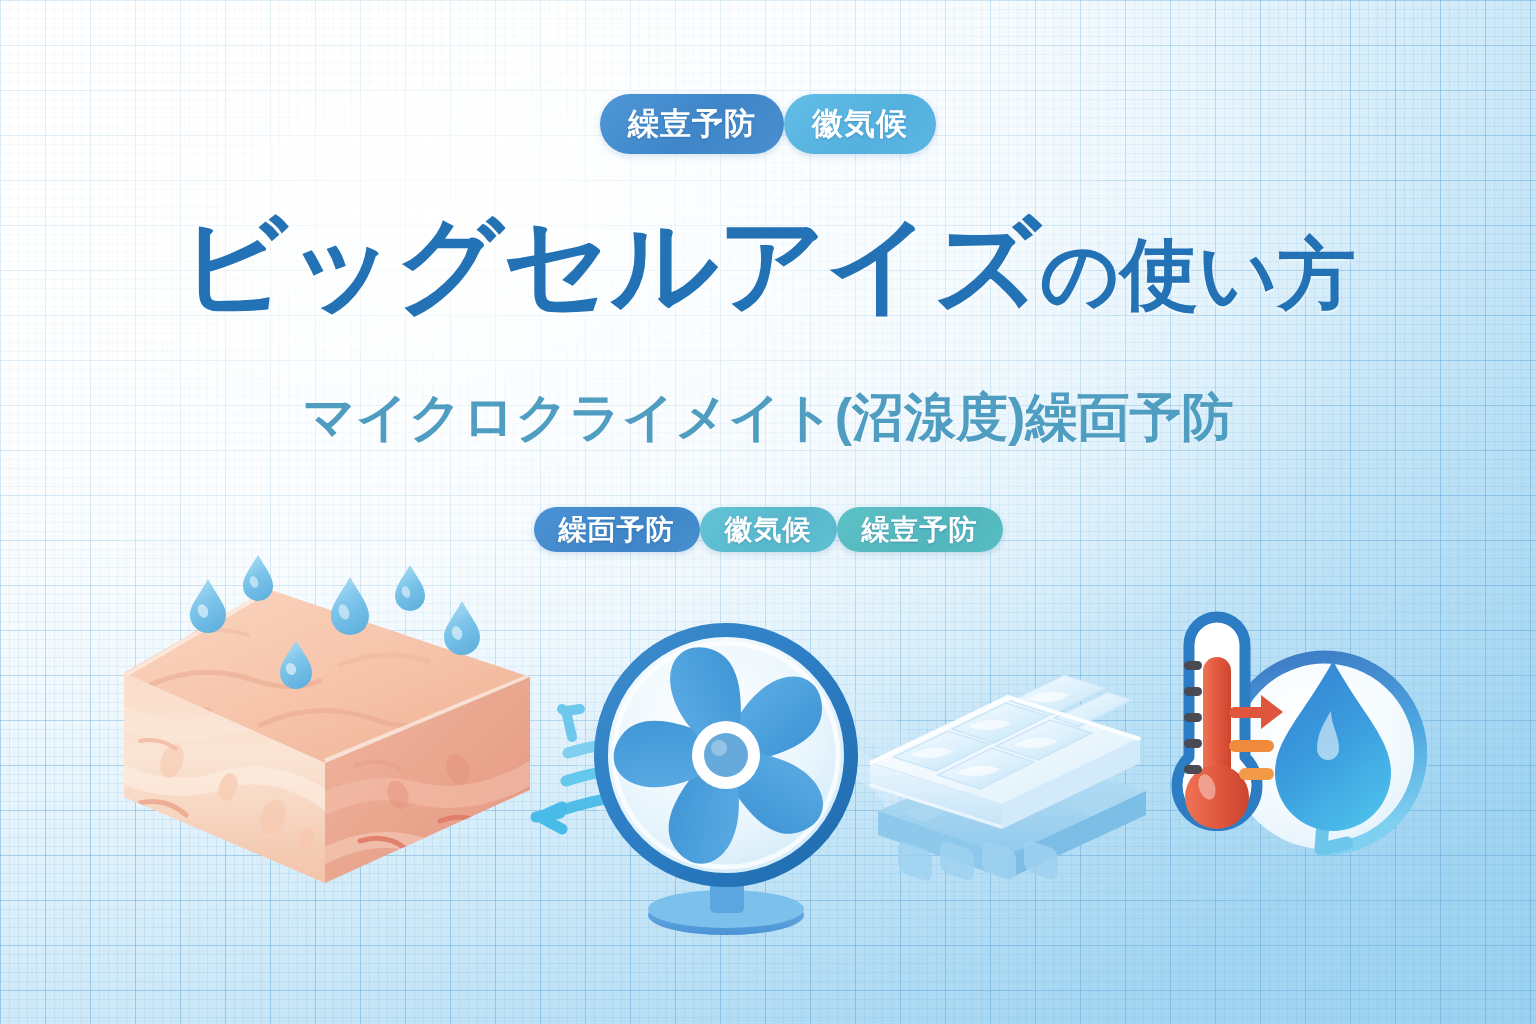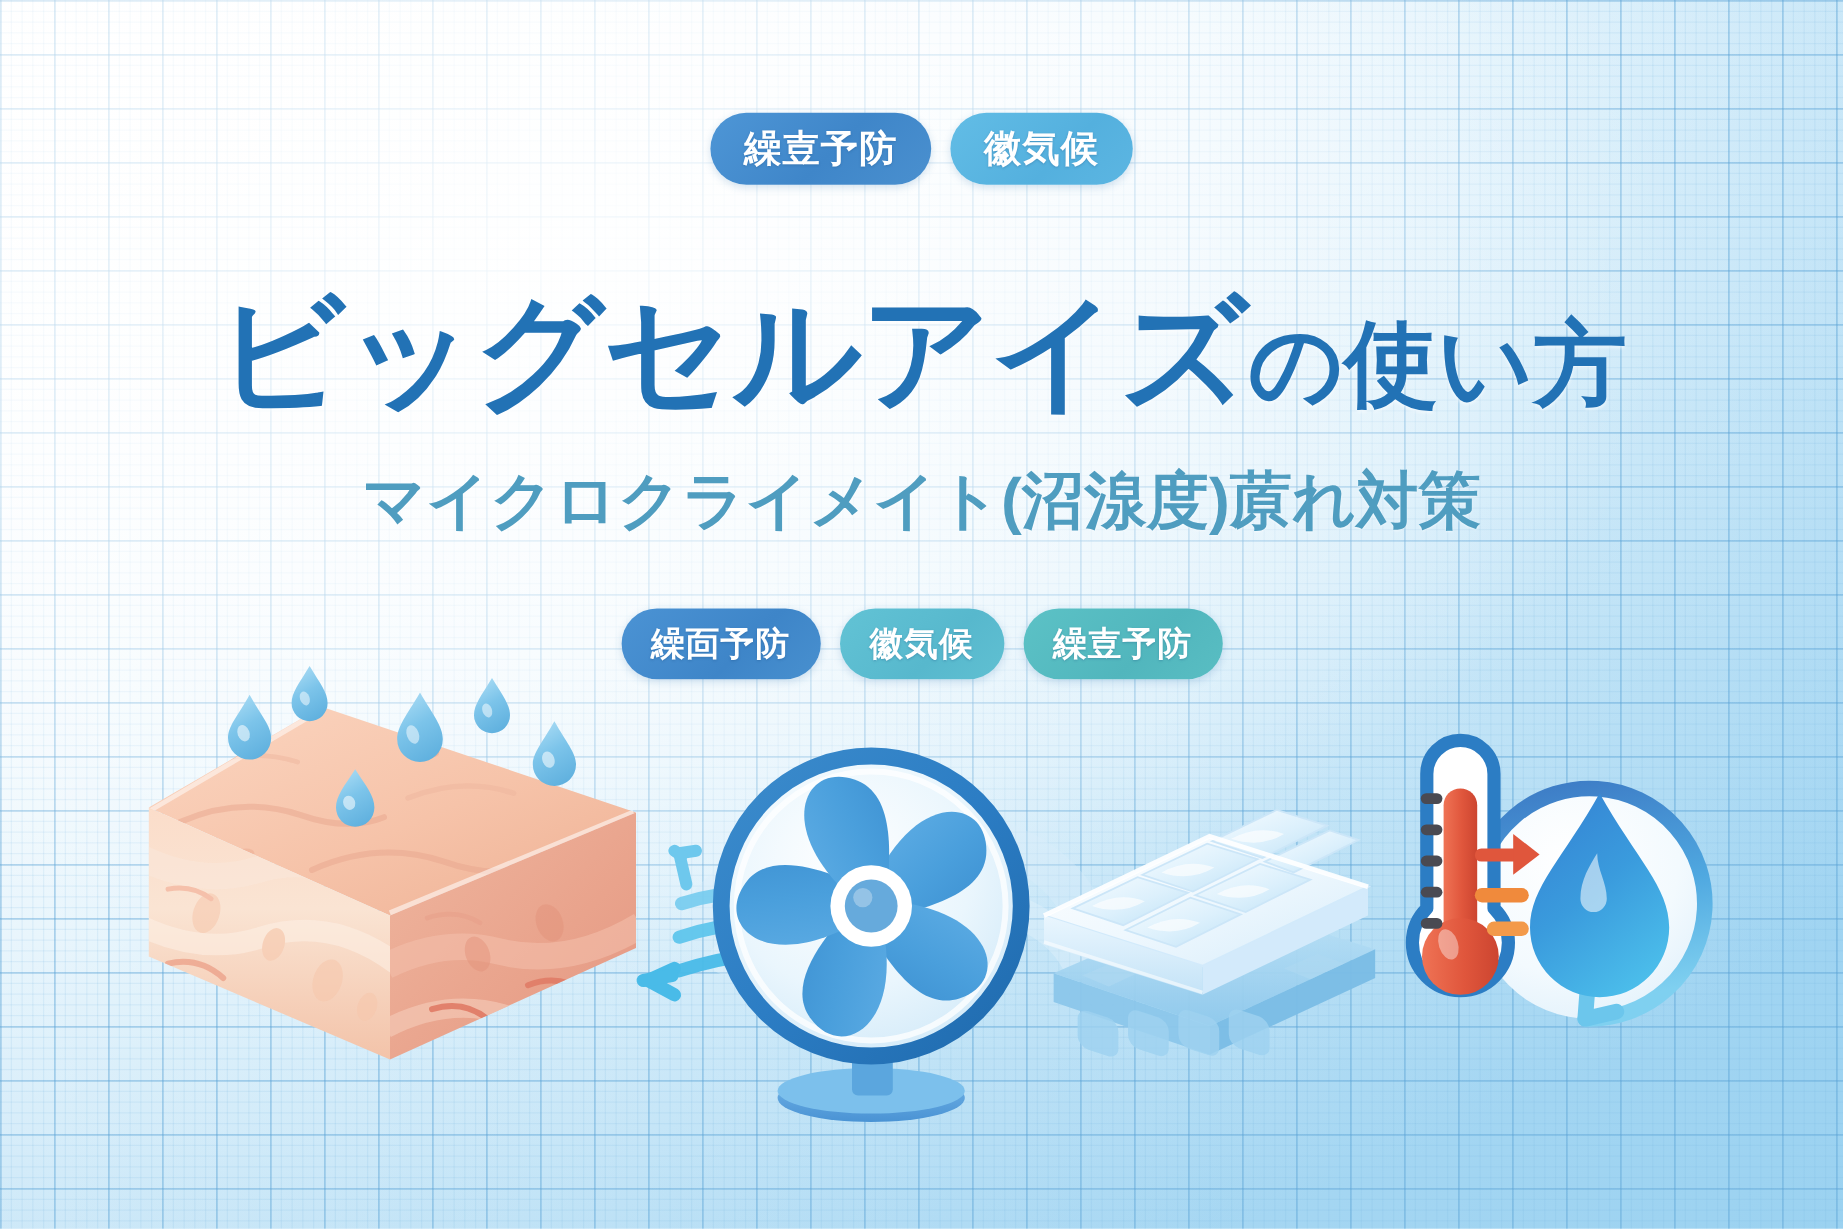--- a/index.html
+++ b/index.html
@@ -42,55 +42,54 @@
   .bg-vignette {
     position:absolute; inset:0;
     background:radial-gradient(85% 80% at 30% 22%, rgba(255,255,255,0.92) 0%, rgba(255,255,255,0.55) 40%, rgba(255,255,255,0.0) 72%);
   }
 
   
   .pill-row {
     position:absolute;
     left:0; width:1536px;
     display:flex; justify-content:center; align-items:center;
-    gap:16px;
     z-index:6;
   }
   #pill-row-top { top:94px; }
   #pill-row-bottom { top:507px; }
 
   .pill {
     display:flex; align-items:center; justify-content:center;
     height:60px;
     padding:0 28px;
     border-radius:32px;
     color:#ffffff;
     font-size:31px;
     font-weight:700;
     letter-spacing:1px;
     white-space:nowrap;
     text-shadow:0 1px 2px rgba(20,70,120,0.28);
     box-shadow:0 2px 7px rgba(40,110,170,0.20);
   }
   #pill-row-bottom .pill {
-    height:59px;
+    height:45px;
     padding:0 25px;
     font-size:28px;
     border-radius:30px;
   }
   .pill-a { background:linear-gradient(135deg,#4e96d6 0%,#3f86c9 55%,#4a90cf 100%); }
   .pill-b { background:linear-gradient(135deg,#62bde6 0%,#54b0de 60%,#5cb6e2 100%);font-family:Liberation Mono, monospace; }
   .pill-c { background:linear-gradient(135deg,#58c0c6 0%,#4fb3bd 60%,#57bcc4 100%); }
   #pill-row-bottom .pill-a { background:linear-gradient(135deg,#4b93d4 0%,#3e85c8 60%,#4890cf 100%); }
   #pill-row-bottom .pill-b { background:linear-gradient(135deg,#62c3d5 0%,#57b8cd 60%,#60c0d2 100%); }
   #pill-row-bottom .pill-c { background:linear-gradient(135deg,#5cc2c6 0%,#51b6bd 60%,#59bec3 100%); }
 
   #main-title {
     position:absolute;
-    top:238px; left:0; width:1536px;
+    top:208px; left:0; width:1536px;
     text-align:center;
     font-size:106px;
     font-weight:900;
     color:#2272b5;
     letter-spacing:-1px;
     line-height:1.06;
     white-space:nowrap;
     text-shadow:0 2px 3px rgba(255,255,255,0.65);
     z-index:6;
   }
@@ -132,21 +131,21 @@
 
   <div class="pill-row" id="pill-row-top">
     <div class="pill pill-a">繰壴予防</div>
     <div class="pill pill-b">徽気候</div>
   </div>
 
   <div id="main-title">
     <span class="title-main">ビッグセルアイズ</span><span class="title-suffix">の使い方</span>
   </div>
 
-  <div id="subtitle">マイクロクライメイト(沼湶度)蒝れ対策</div>
+  <div id="subtitle">マイクロクライメイト(沼湶度)繰靣予防</div>
 
   <div class="pill-row" id="pill-row-bottom">
     <div class="pill pill-a">繰靣予防</div>
     <div class="pill pill-b">徽気候</div>
     <div class="pill pill-c">繰壴予防</div>
   </div>
 
   <div class="illus" id="skin-block">
     <svg viewBox="0 0 440 330" xmlns="http://www.w3.org/2000/svg">
       <defs>

